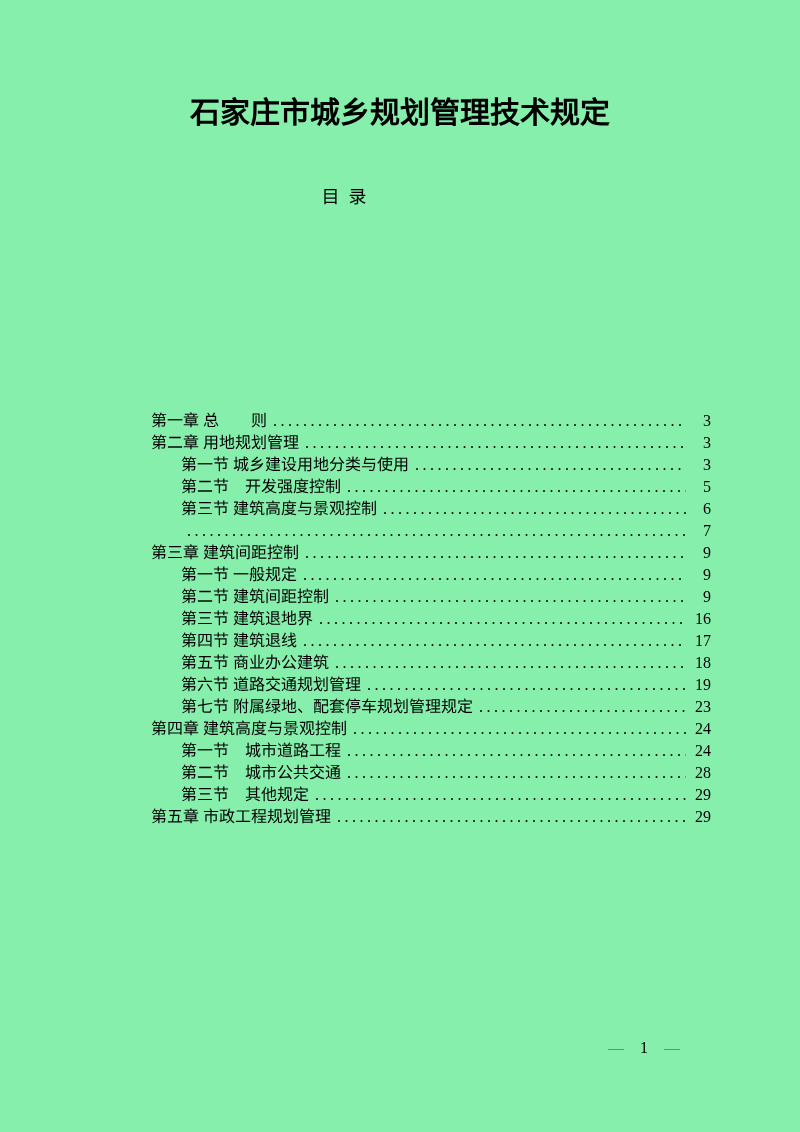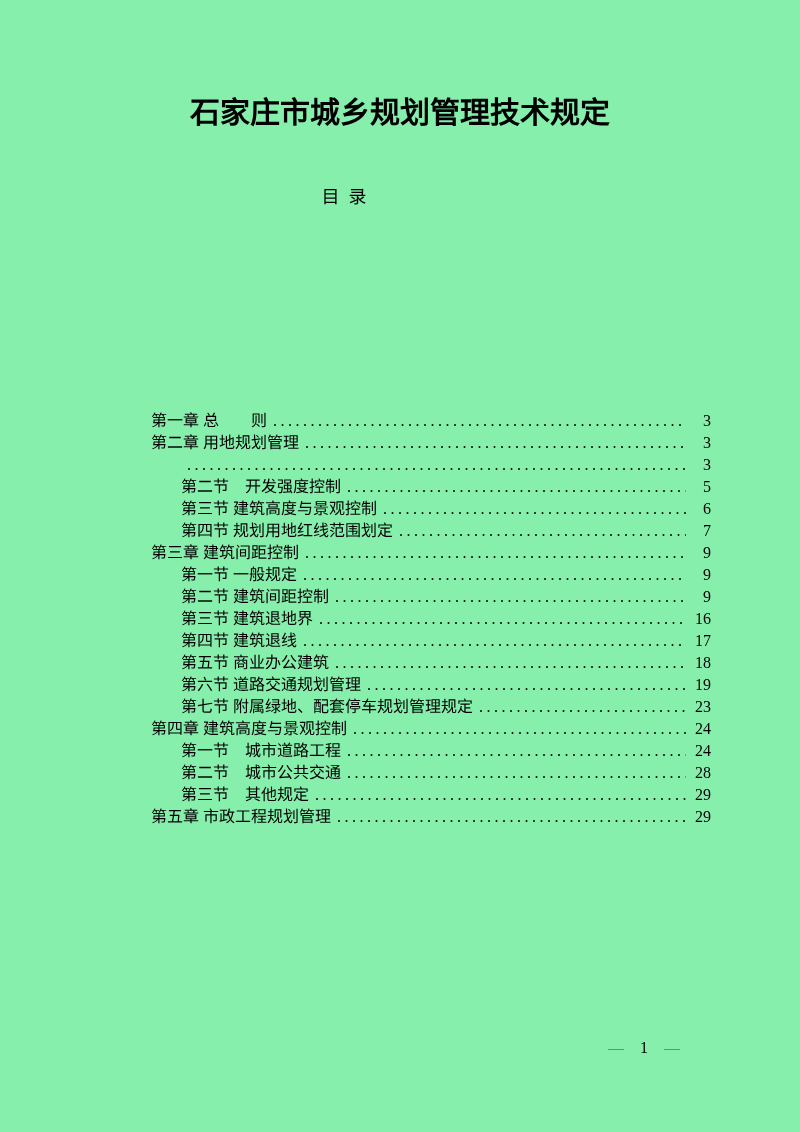--- a/index.html
+++ b/index.html
@@ -112,35 +112,35 @@
         <span class="toc-label">第一章 总　　则</span>
         <span class="toc-dots"></span>
         <span class="toc-page">3</span>
       </div>
       <div class="toc-row chapter">
         <span class="toc-label">第二章 用地规划管理</span>
         <span class="toc-dots"></span>
         <span class="toc-page">3</span>
       </div>
       <div class="toc-row section">
+        <span class="toc-label">第一节 城乡建设用地分类与使用</span>
         <span class="toc-dots"></span>
         <span class="toc-page">3</span>
       </div>
       <div class="toc-row section">
         <span class="toc-label">第二节　开发强度控制</span>
         <span class="toc-dots"></span>
         <span class="toc-page">5</span>
       </div>
       <div class="toc-row section">
         <span class="toc-label">第三节 建筑高度与景观控制</span>
         <span class="toc-dots"></span>
         <span class="toc-page">6</span>
       </div>
       <div class="toc-row section">
-        <span class="toc-label">第四节 规划用地红线范围划定</span>
         <span class="toc-dots"></span>
         <span class="toc-page">7</span>
       </div>
       <div class="toc-row chapter">
         <span class="toc-label">第三章 建筑间距控制</span>
         <span class="toc-dots"></span>
         <span class="toc-page">9</span>
       </div>
       <div class="toc-row section">
         <span class="toc-label">第一节 一般规定</span>

